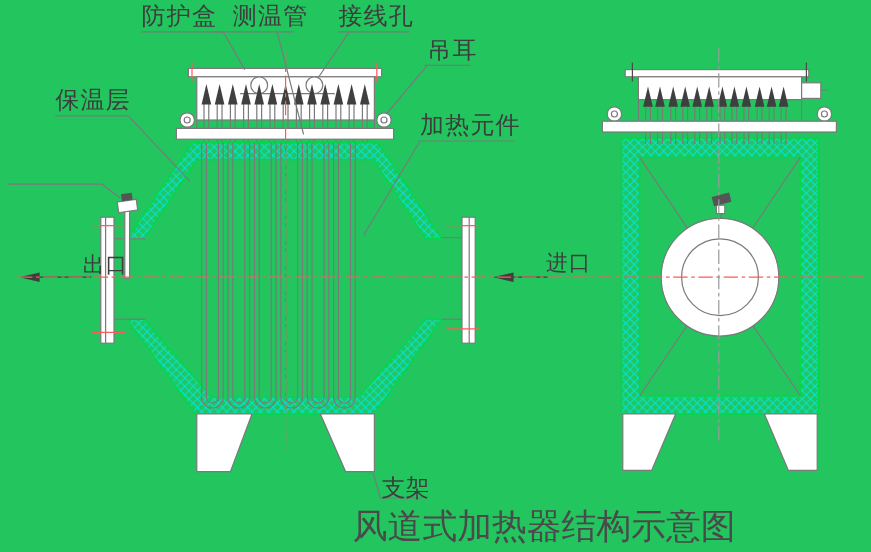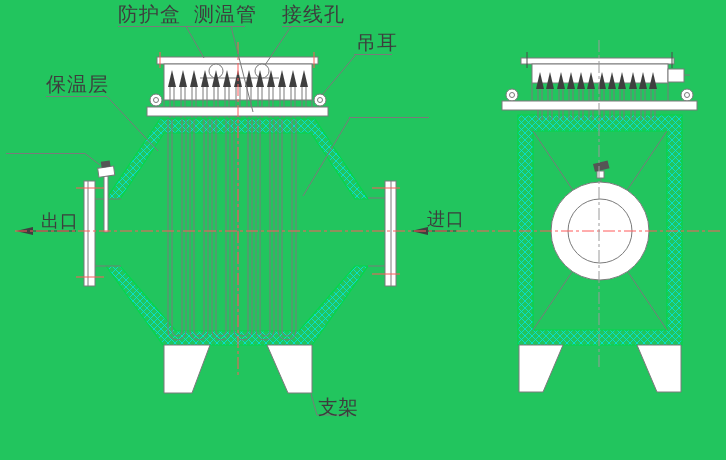--- a/index.html
+++ b/index.html
@@ -5,21 +5,21 @@
   html,body{margin:0;padding:0;background:#ffffff;}
   #stage{
     position:relative;width:726px;height:460px;background:#22c55e;overflow:hidden;
     font-family:"Liberation Serif","DejaVu Serif",serif;
   }
   #drawing{position:absolute;left:0;top:0;}
   .lbl{
     position:absolute;color:#3d3d3d;font-size:20px;line-height:1.05;
     white-space:nowrap;letter-spacing:1px;
   }
-  .lbl.small{font-size:18px;}
+  .lbl.small{font-size:18px;margin-left:28px;}
   .lbl.tiny{font-size:20px;letter-spacing:0;}
   #title{
     position:absolute;left:294px;top:419px;font-size:29px;color:#4a4a4a;
     letter-spacing:0;white-space:nowrap;
   }
 </style>
 </head>
 <body>
 
 <div id="stage">
@@ -213,17 +213,19 @@
       <path d="M6,153.5 H85 L100,165"></path>
       <path d="M311,394 L317,415 H351"></path>
     </g>
   </svg>
 
   <div class="lbl" style="left:118px;top:4px">防护盒</div>
   <div class="lbl" style="left:194px;top:4px">测温管</div>
   <div class="lbl" style="left:282px;top:4px">接线孔</div>
   <div class="lbl" style="left:356px;top:32px">吊耳</div>
   <div class="lbl" style="left:46px;top:74px">保温层</div>
+  <div class="lbl" style="left:350px;top:95px">加热元件</div>
   <div class="lbl small" style="left:41px;top:212px">出口</div>
   <div class="lbl small" style="left:427px;top:210px">进口</div>
   <div class="lbl tiny" style="left:318px;top:397px">支架</div>
 
+  <div id="title">风道式加热器结构示意图</div>
 </div>
 
 </body></html>

